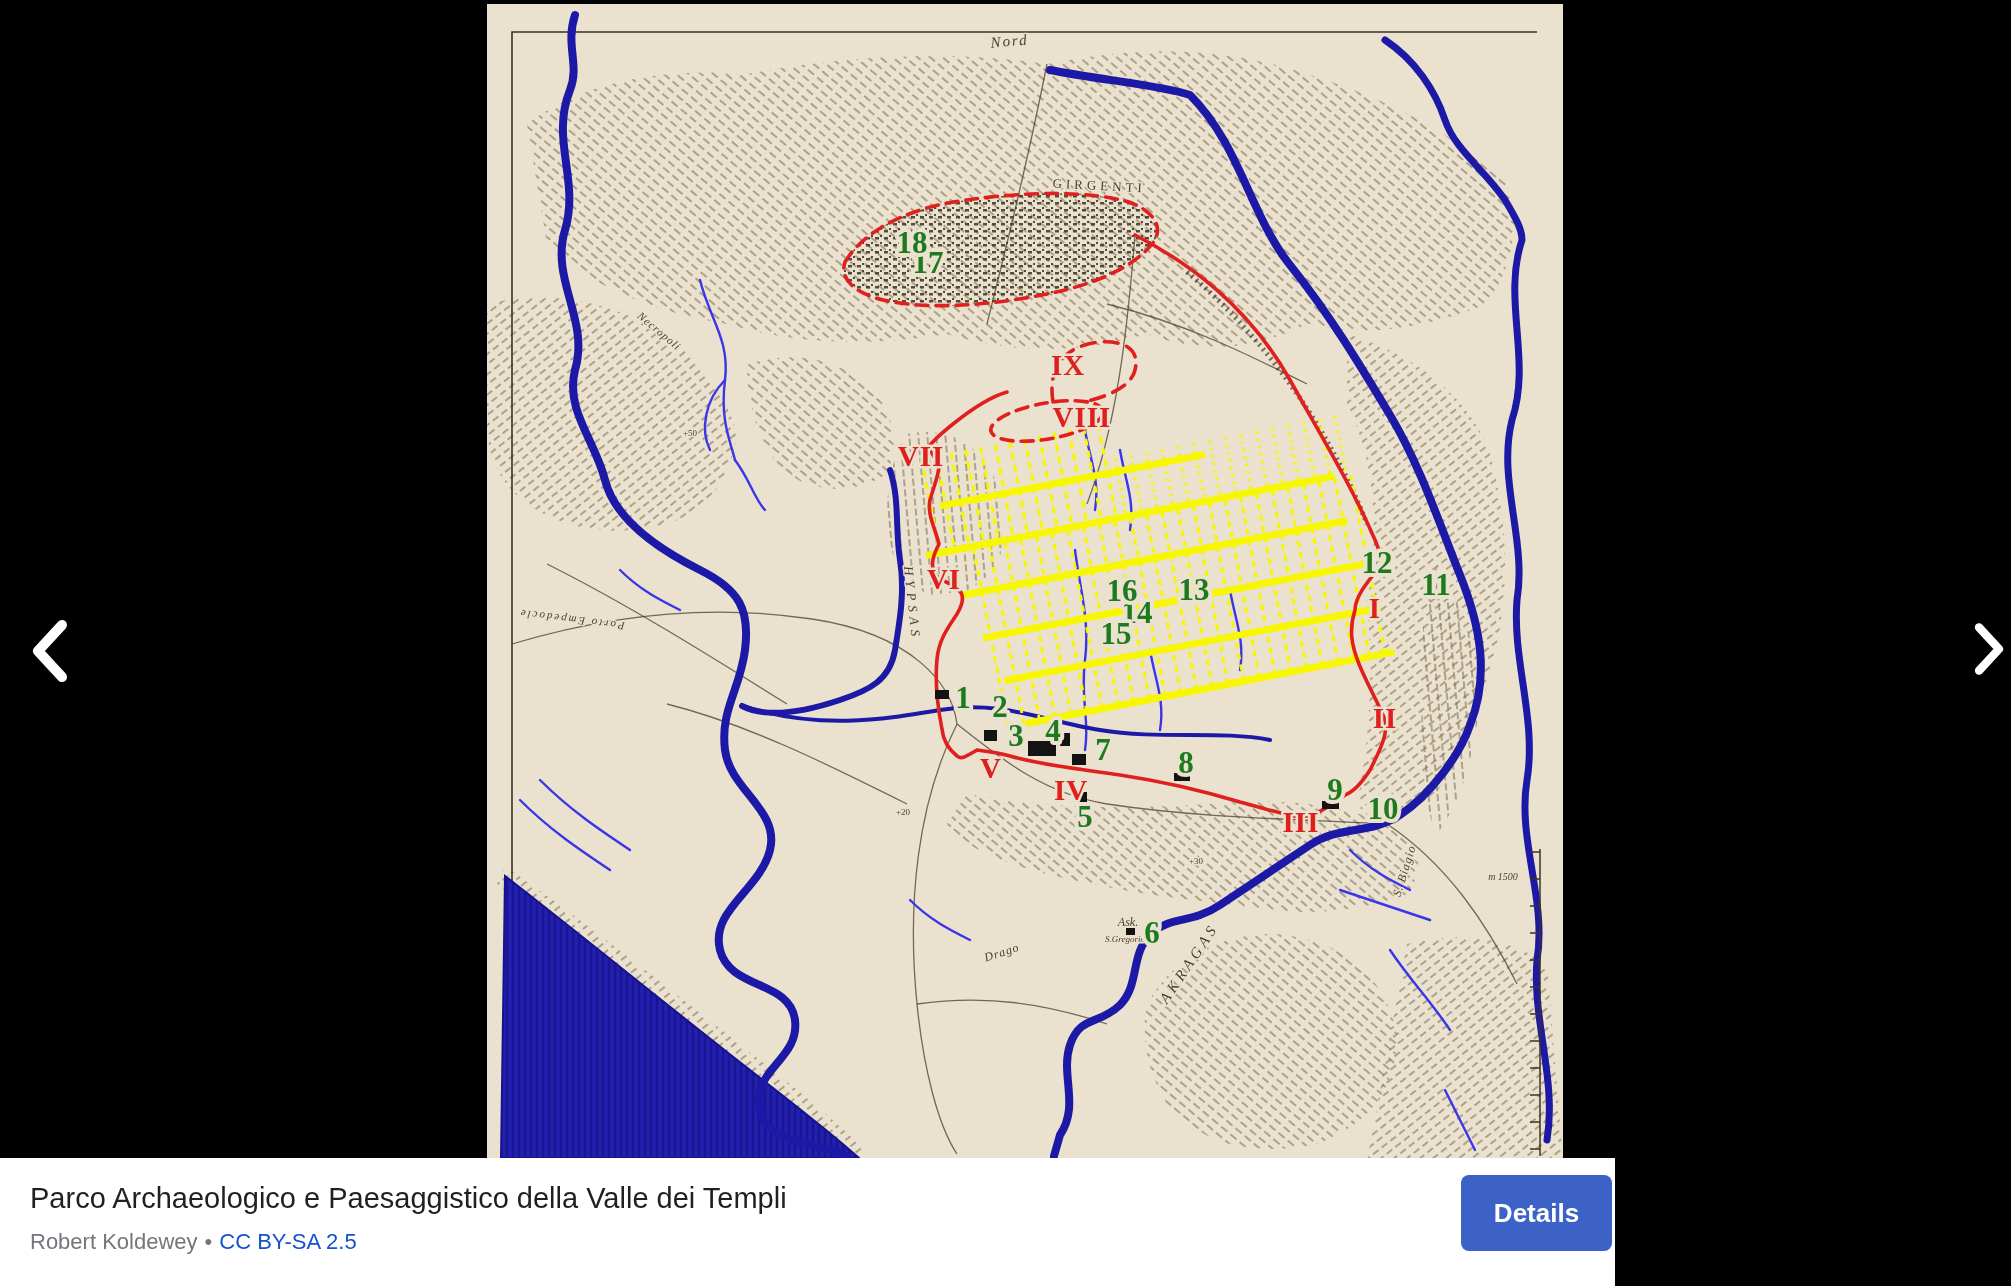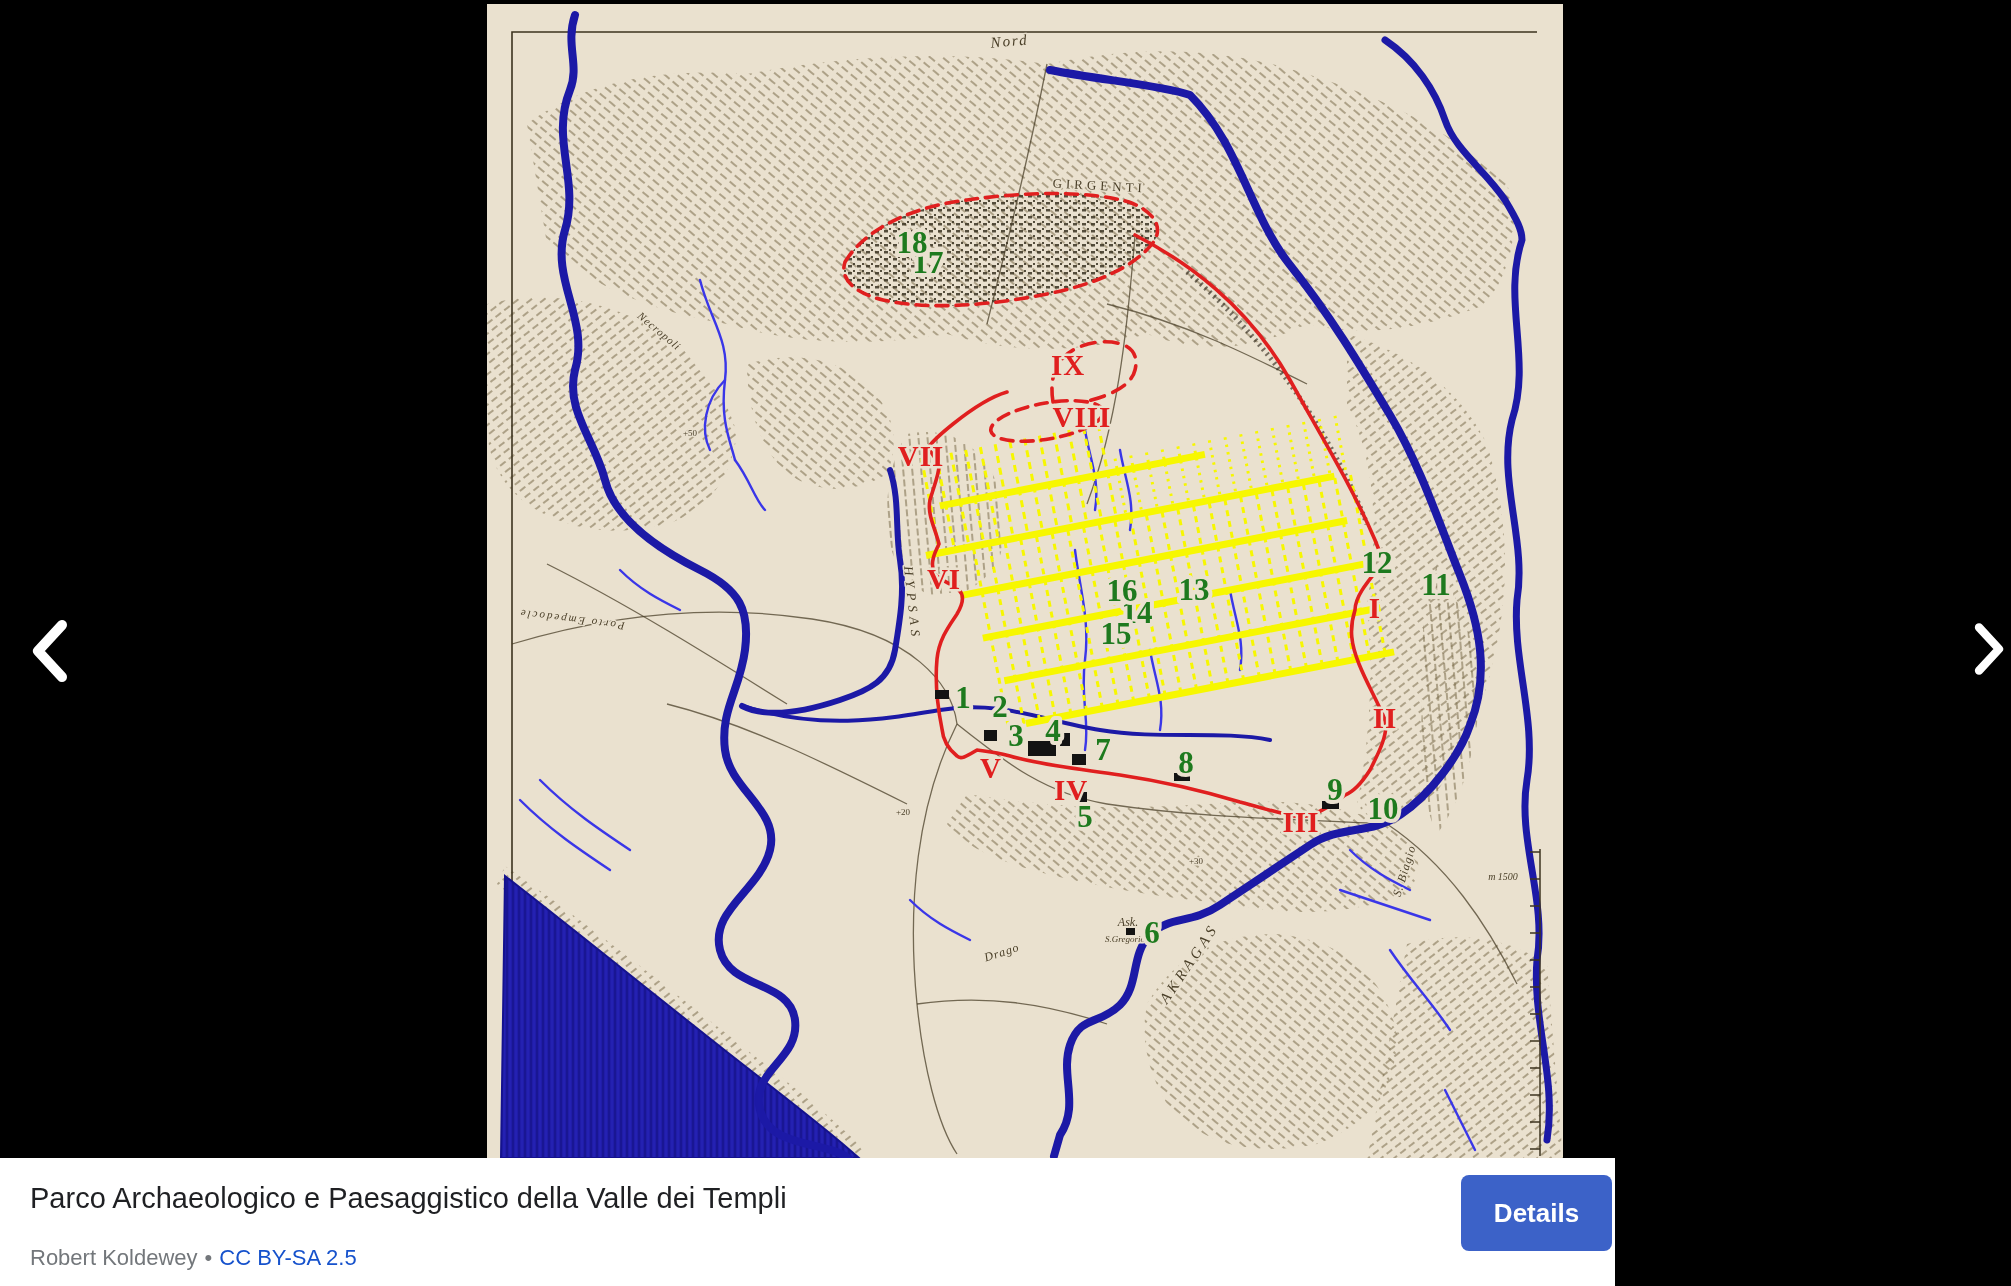--- a/index.html
+++ b/index.html
@@ -11,21 +11,21 @@
   .nav.next{right:2px;top:616px;}
   .nav svg{display:block;}
   
   .map-wrap{position:absolute;left:487px;top:4px;width:1076px;height:1154px;background:var(--paper);
             overflow:hidden;}
   .map-wrap svg{display:block;}
   
   .bottom-bar{position:absolute;left:0;bottom:0;width:1615px;height:128px;background:var(--bar-bg,#fff);
               box-sizing:border-box;padding:22px 30px 0 30px;}
   .cap-title{font-size:29px;color:var(--title-col,#1f2023);line-height:1.25;}
-  .cap-attrib{margin-top:29px;font-size:22px;color:var(--attr-col,#73777b);}
+  .cap-attrib{margin-top:13px;font-size:22px;color:var(--attr-col,#73777b);}
   .cap-attrib .sep{margin:0 7px;}
   .cap-attrib a{color:var(--link-col,#1652cc);text-decoration:none;}
   .details{position:absolute;right:3px;top:17px;width:151px;height:76px;border:none;border-radius:8px;
            background:var(--details-bg,#3c62c8);color:var(--details-col,#fff);font-size:26px;font-weight:bold;
            font-family:"Liberation Sans", sans-serif;cursor:pointer;}
   
   .paper{fill:var(--paper);}
   .hatchline{stroke:var(--terrain);stroke-width:1.1;}
   .cityink{fill:var(--city-ink);}
   .seabase{fill:var(--sea);}

